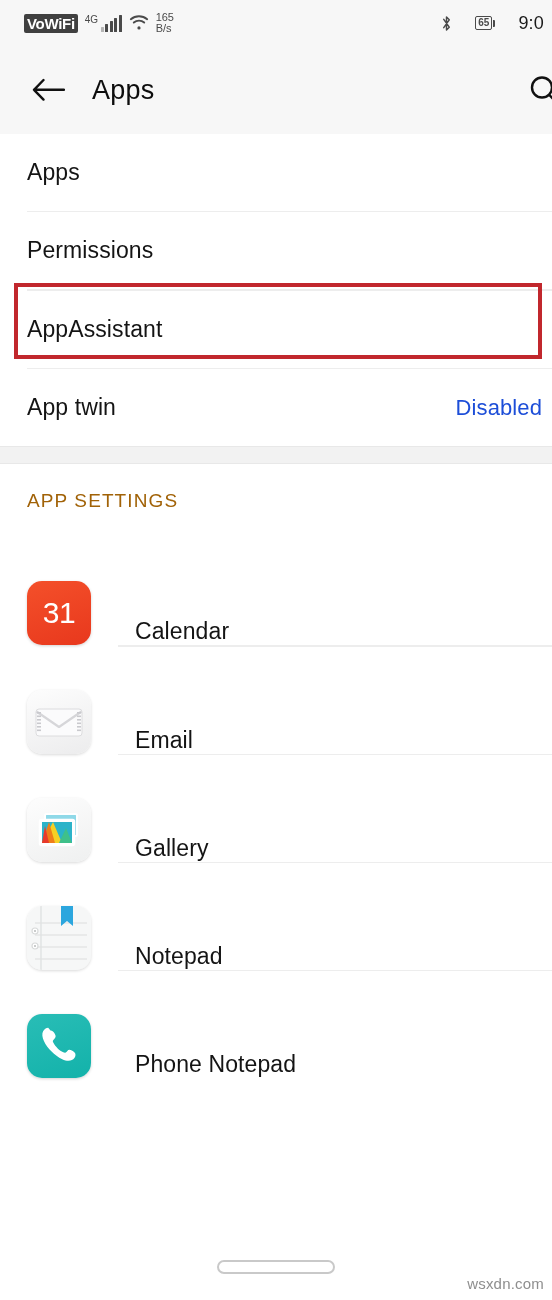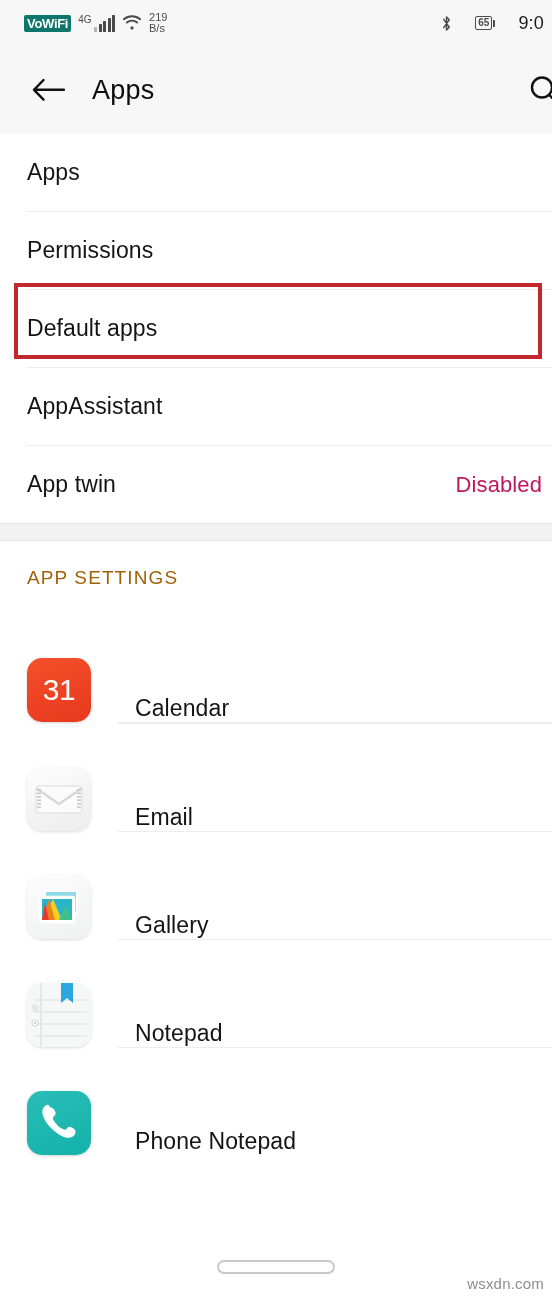--- a/index.html
+++ b/index.html
@@ -14,21 +14,21 @@
 
   
   .statusbar {
     height:46px; background:#f7f7f7;
     display:flex; align-items:center; justify-content:space-between;
     padding:0 8px 0 24px;
   }
   .sb-left { display:flex; align-items:center; gap:7px; }
   .sb-right { display:flex; align-items:center; gap:23px; }
   .vowifi {
-    background:#0f766e; color:#fff; font-size:13px; font-weight:bold;
+    background:#404040; color:#fff; font-size:15px; font-weight:bold;
     letter-spacing:-0.3px; padding:2px 3px; border-radius:2px;
     line-height:1; font-family:"Liberation Sans", sans-serif;
   }
   .sig { display:flex; align-items:flex-end; gap:1.5px; height:17px; position:relative; }
   .sig .g4 { font-size:10px; color:#4a4a4a; font-weight:400; line-height:1; margin-right:1px; align-self:flex-start; }
   .sig i { display:block; width:3px; background:#4a4a4a; border-radius:0.5px; }
   .sig i:nth-of-type(1){ height:5px; background:#b5b5b5; }
   .sig i:nth-of-type(2){ height:8px; }
   .sig i:nth-of-type(3){ height:11px; }
   .sig i:nth-of-type(4){ height:14px; }
@@ -62,21 +62,21 @@
     cursor:pointer;
   }
 
   
   .section { background:#fff; }
   .row {
     position:relative; height:77px; display:flex; align-items:center;
     padding-left:27px; padding-right:10px; cursor:pointer;
   }
   .row .label { font-size:23px; color:#141414; letter-spacing:0.1px; }
-  .row .value { margin-left:auto; font-size:22px; color:#be185d; letter-spacing:0.1px; }
+  .row .value { margin-left:auto; font-size:22px; color:#1d4ed8; letter-spacing:0.1px; }
   .divider { height:1px; background:#ededed; margin-left:27px; }
 
   .gap { height:18px; background:#f2f2f2; border-top:1px solid #e8e8e8; border-bottom:1px solid #e8e8e8;}
 
   .section-head {
     height:74px; display:flex; align-items:center; padding-left:27px;
     font-size:19px; color:#a16207; letter-spacing:1.1px;
   }
 
   .app-row {
@@ -149,21 +149,21 @@
           <i></i>
       </span>
       <span>
         <svg class="wifi" viewBox="0 0 24 20">
           <path d="M12 18.2a2 2 0 100-4 2 2 0 000 4z" fill="#4a4a4a"></path>
           <path d="M5.5 9.4A10.3 10.3 0 0112 7c2.5 0 4.8.9 6.5 2.4" stroke="#4a4a4a" stroke-width="2.4" fill="none" stroke-linecap="round"></path>
           <path d="M1.8 5.3A15.8 15.8 0 0112 1.6c3.9 0 7.5 1.4 10.2 3.7" stroke="#4a4a4a" stroke-width="2.4" fill="none" stroke-linecap="round"></path>
         </svg>
       </span>
       <span class="rate">
-        <span>219</span>
+        <span>165</span>
         <span>B/s</span>
       </span>
     </div>
     <div class="sb-right">
       <span>
         <svg class="bt" viewBox="0 0 12 18">
           <path d="M3 4.5L9 13 6 16V2l3 3-6 8.5" stroke="#4a4a4a" stroke-width="1.6" fill="none" stroke-linejoin="round" stroke-linecap="round"></path>
         </svg>
       </span>
       <span class="battery">
@@ -196,24 +196,20 @@
       <span class="value"></span>
     </div>
     <div class="divider"></div>
 
     <div class="row">
       <span class="label">Permissions</span>
       <span class="value"></span>
     </div>
     <div class="divider"></div>
 
-    <div class="row">
-      <span class="label">Default apps</span>
-      <span class="value"></span>
-    </div>
     <div class="divider"></div>
 
     <div class="row">
       <span class="label">AppAssistant</span>
       <span class="value"></span>
     </div>
     <div class="divider"></div>
 
     <div class="row">
       <span class="label">App twin</span>

